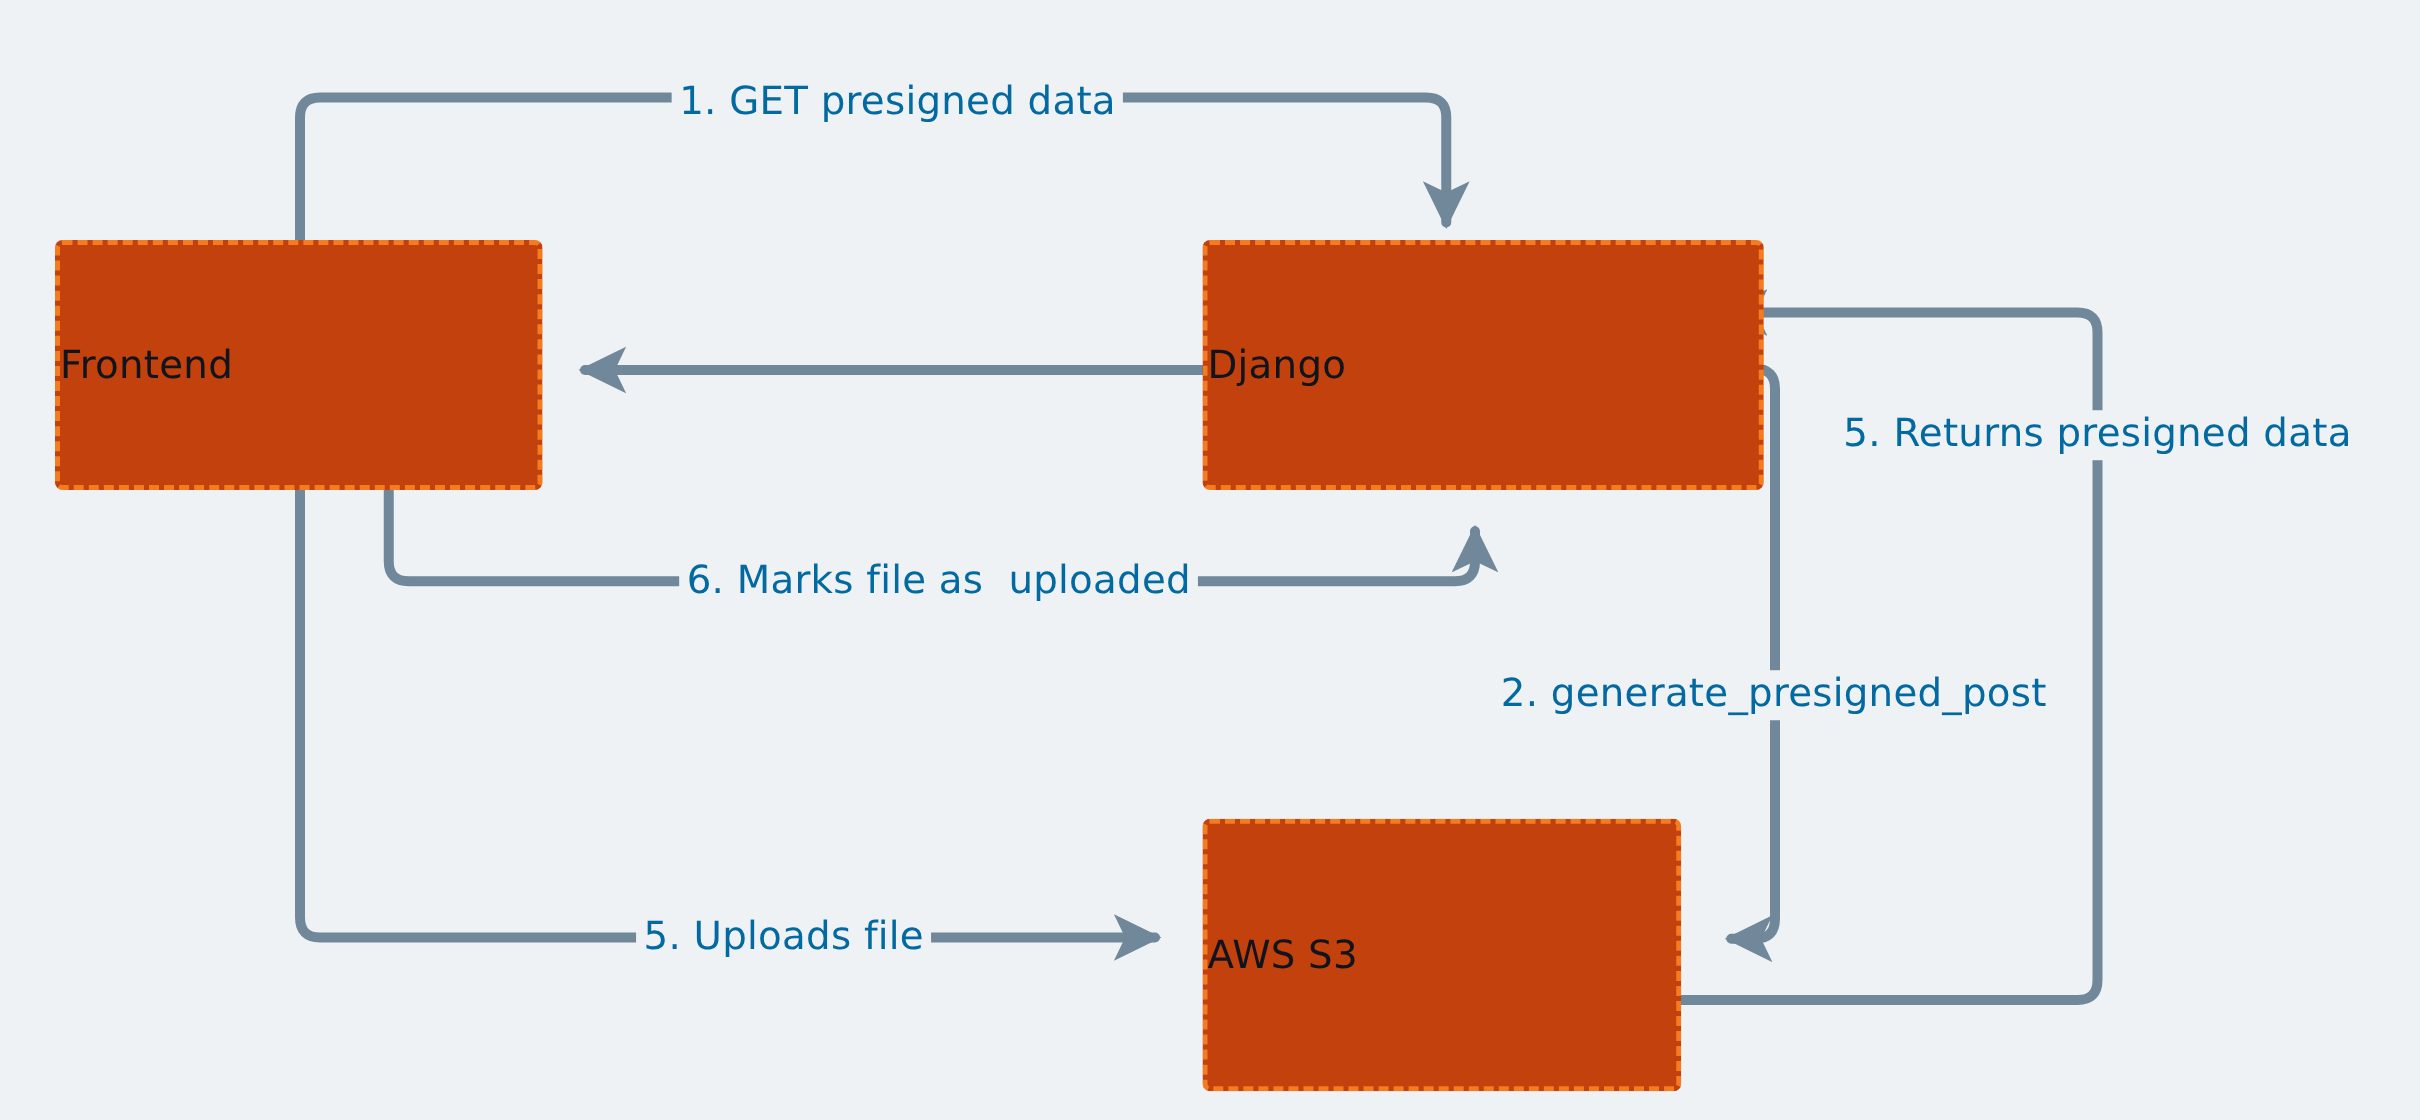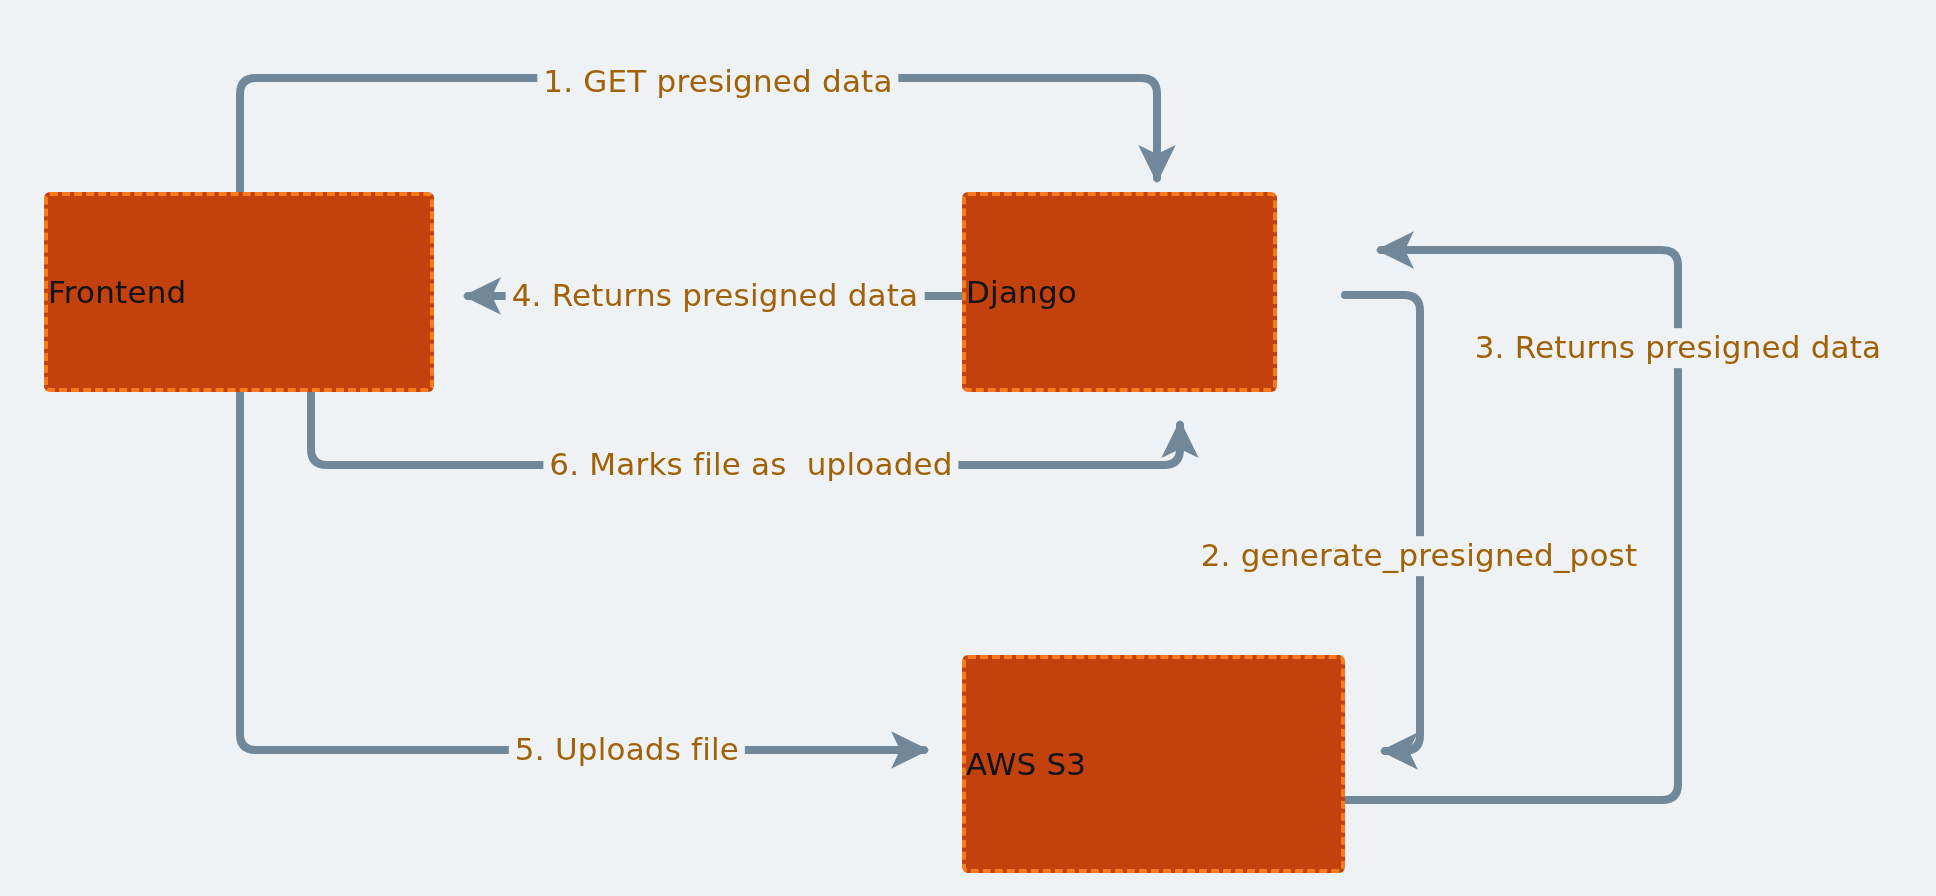--- a/index.html
+++ b/index.html
@@ -36,21 +36,21 @@
   }
   .node-label {
     font-size: 31px;
     color: #10141c;
     letter-spacing: 0.2px;
     white-space: pre;
   }
   .edge-label {
     position: absolute;
     font-size: 31px;
-    color: #a16207;
+    color: #0369a1;
     letter-spacing: 0.2px;
     white-space: pre;
     background: #eef2f5;
     line-height: 1.15;
     padding: 2px 6px;
     transform: translate(-50%, -50%);
   }
 </style>
 </head>
 <body>
@@ -77,33 +77,32 @@
       <path d="M 240 392 L 240 734 Q 240 750 256 750 L 924 750" marker-end="url(#arrow)"></path>
 
       <path d="M 311 392 L 311 449 Q 311 465 327 465 L 1164 465 Q 1180 465 1180 449 L 1180 425" marker-end="url(#arrow)"></path>
     </g>
   </svg>
 
   <div class="node" style="left:44px; top:192px; width:390px; height:200px;">
     <span class="node-label">Frontend</span>
   </div>
 
-  <div class="node" style="left:962px; top:192px; width:315px; height:200px;">
+  <div class="node" style="left:962px; top:192px; width:449px; height:200px;">
     <span class="node-label">Django</span>
   </div>
 
   <div class="node" style="left:962px; top:655px; width:383px; height:218px;">
     <span class="node-label">AWS S3</span>
   </div>
 
   <div class="edge-label" style="left:718px; top:82px;">1. GET presigned data</div>
 
   <div class="edge-label" style="left:1419px; top:512px;margin-top:44px;">2. generate_presigned_post</div>
 
-  <div class="edge-label" style="left:1678px; top:348px;">3. Returns presigned data</div>
+  <div class="edge-label" style="left:1678px; top:348px;">5. Returns presigned data</div>
 
-  <div class="edge-label" style="left:715px; top:296px;">4. Returns presigned data</div>
 
   <div class="edge-label" style="left:627px; top:750px;">5. Uploads file</div>
 
   <div class="edge-label" style="left:751px; top:465px;">6. Marks file as  uploaded</div>
 
 </div>
 
 </body></html>

